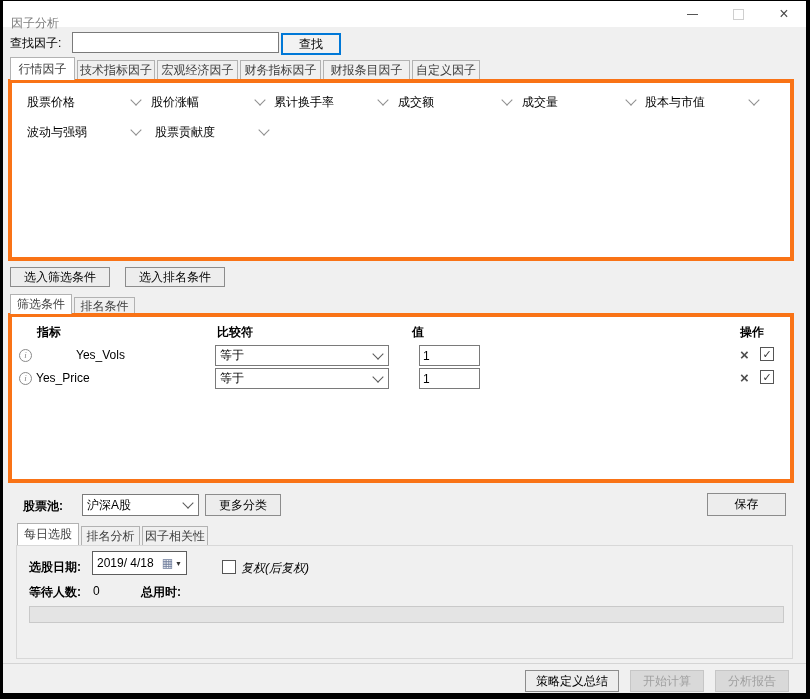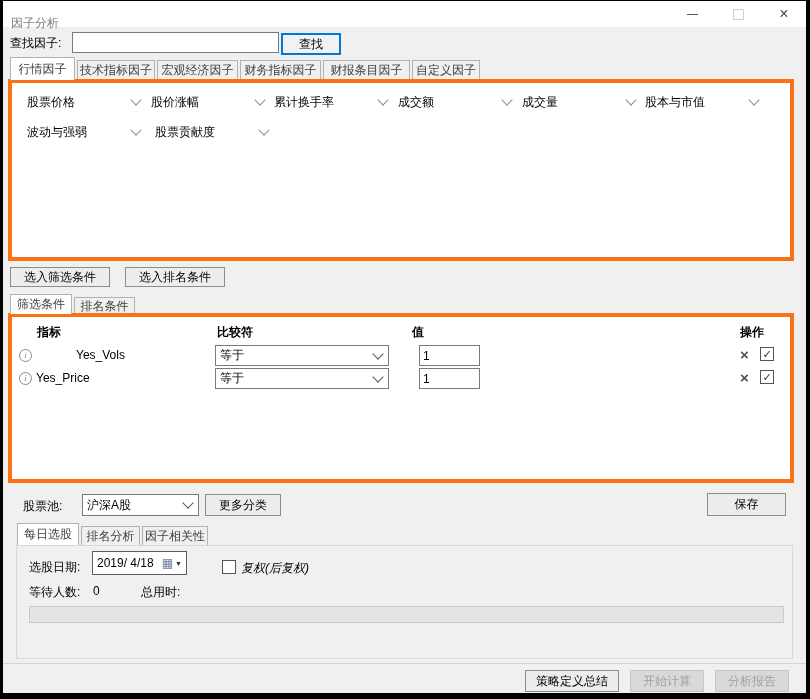--- a/index.html
+++ b/index.html
@@ -62,21 +62,21 @@
     color:#8a8a8a;font-size:9px;line-height:11px;text-align:center;font-family:"Liberation Serif",serif;font-style:italic;}
   .rowname{position:absolute;font-size:12px;}
   .combo{position:absolute;background:#fff;border:1px solid #7a7a7a;box-sizing:border-box;
     font-size:12px;display:flex;align-items:center;justify-content:space-between;padding:0 6px 0 4px;}
   .val-input{position:absolute;background:#fff;border:1px solid #7a7a7a;box-sizing:border-box;
     font-size:12px;padding:0 3px;font-family:inherit;}
   .xicon{position:absolute;color:#4f4f4f;font-weight:bold;font-size:15px;line-height:14px;}
   .cbox{position:absolute;width:12px;height:12px;background:#fff;border:1px solid #555;box-sizing:content-box;
     text-align:center;line-height:12px;font-size:11px;color:#333;}
   
-  .bold{font-weight:normal;}
+  .bold{font-weight:bold;}
   .pool-label{left:20px;top:497px;}
   .pool-combo{left:79px;top:493px;width:117px;height:22px;}
   .btn-more{left:202px;top:493px;width:76px;height:22px;line-height:20px;}
   .btn-save{left:704px;top:492px;width:79px;height:23px;line-height:21px;}
   
   .atab{height:19px;line-height:18px;top:525px;}
   .atab.sel{top:522px;height:22px;line-height:21px;}
   
   .groupbox{position:absolute;left:13px;top:544px;width:777px;height:114px;border:1px solid #d8d8d8;box-sizing:border-box;z-index:1;background:#f0f0f0;}
   .date-label{left:12px;top:13px;}

